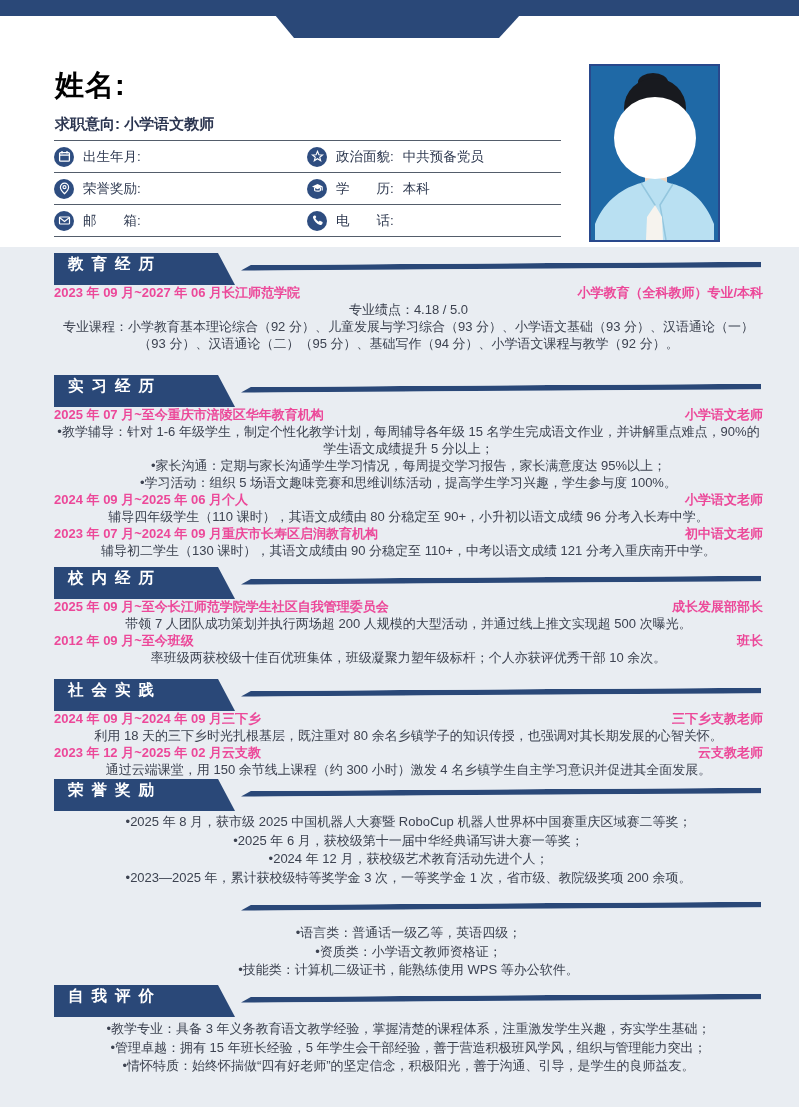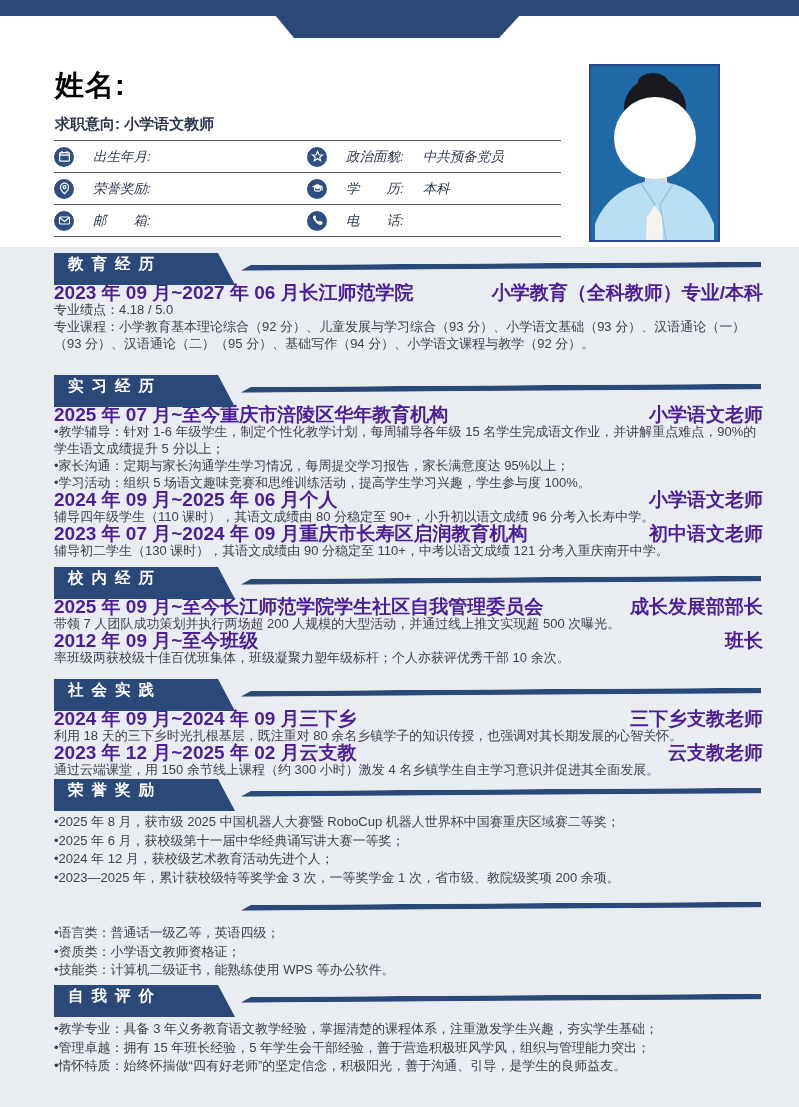--- a/index.html
+++ b/index.html
@@ -15,43 +15,43 @@
   .topbar-strip{position:absolute;top:0;left:0;width:799px;height:16px;background:#2a4878;}
   .topbar-trap{position:absolute;top:15px;left:275px;width:245px;height:23px;background:#2a4878;
     clip-path:polygon(0 0,100% 0,calc(100% - 21px) 100%,19px 100%);}
 
   
   .name{position:absolute;left:55px;top:66px;font-size:29px;font-weight:bold;color:#000000;letter-spacing:1px;}
   .intention{position:absolute;left:55px;top:115px;font-size:15px;font-weight:bold;color:#2b3550;}
   .fields{position:absolute;left:54px;top:140px;width:507px;}
   .field-row{display:grid;grid-template-columns:253px 1fr;height:31px;border-top:1.5px solid #535d6b;align-items:center;}
   .field-row:last-child{border-bottom:1.5px solid #535d6b;}
-  .cell{display:flex;align-items:center;gap:19px;font-size:13.5px;color:#2e3950;font-style:italic;}
+  .cell{display:flex;align-items:center;gap:9px;font-size:13.5px;color:#2e3950;}
   .icon-circle{width:20px;height:20px;border-radius:50%;background:#2e4d80;display:flex;align-items:center;justify-content:center;flex:none;}
   .icon-circle svg{display:block;}
 
   
   .photo{position:absolute;left:589px;top:64px;width:127px;height:174px;border:2px solid #29488c;box-sizing:content-box;}
   .photo svg{display:block;}
 
   
   .section{position:absolute;left:54px;width:709px;}
   .sec-head{position:relative;height:21px;}
   .sec-block{position:absolute;left:0;top:0;width:181px;height:32px;background:#2a4878;
     clip-path:polygon(0 0,164px 0,181px 100%,0 100%);
     color:#fff;font-size:15.5px;font-weight:bold;letter-spacing:8px;line-height:21px;
     padding-left:14px;box-sizing:border-box;white-space:nowrap;}
   .sec-line{position:absolute;left:187px;right:2px;top:12px;height:5.5px;background:#2a4878;
     transform:rotate(-0.35deg);transform-origin:left center;
     clip-path:polygon(10px 0,100% 0,100% 100%,0 100%);}
   .sec-body{padding-top:10px;font-size:13px;line-height:17px;color:#3c4250;}
   .xrow{display:grid;grid-template-columns:max-content 1fr max-content;
-    font-weight:bold;color:#4c1d95;font-size:19px;line-height:17px;}
+    font-weight:bold;color:#ec4899;font-size:13px;line-height:17px;}
   .xrow .org{text-align:left;}
-  .sec-body p{margin:0;}
+  .sec-body p{margin:0;text-align:center;}
 </style>
 </head>
 <body>
 
 <div class="gray-panel"></div>
 <div class="topbar-strip"></div>
 <div class="topbar-trap"></div>
 
 <div class="name">姓名:</div>
 <div class="intention"><span>求职意向:</span>&nbsp;<span>小学语文教师</span></div>

